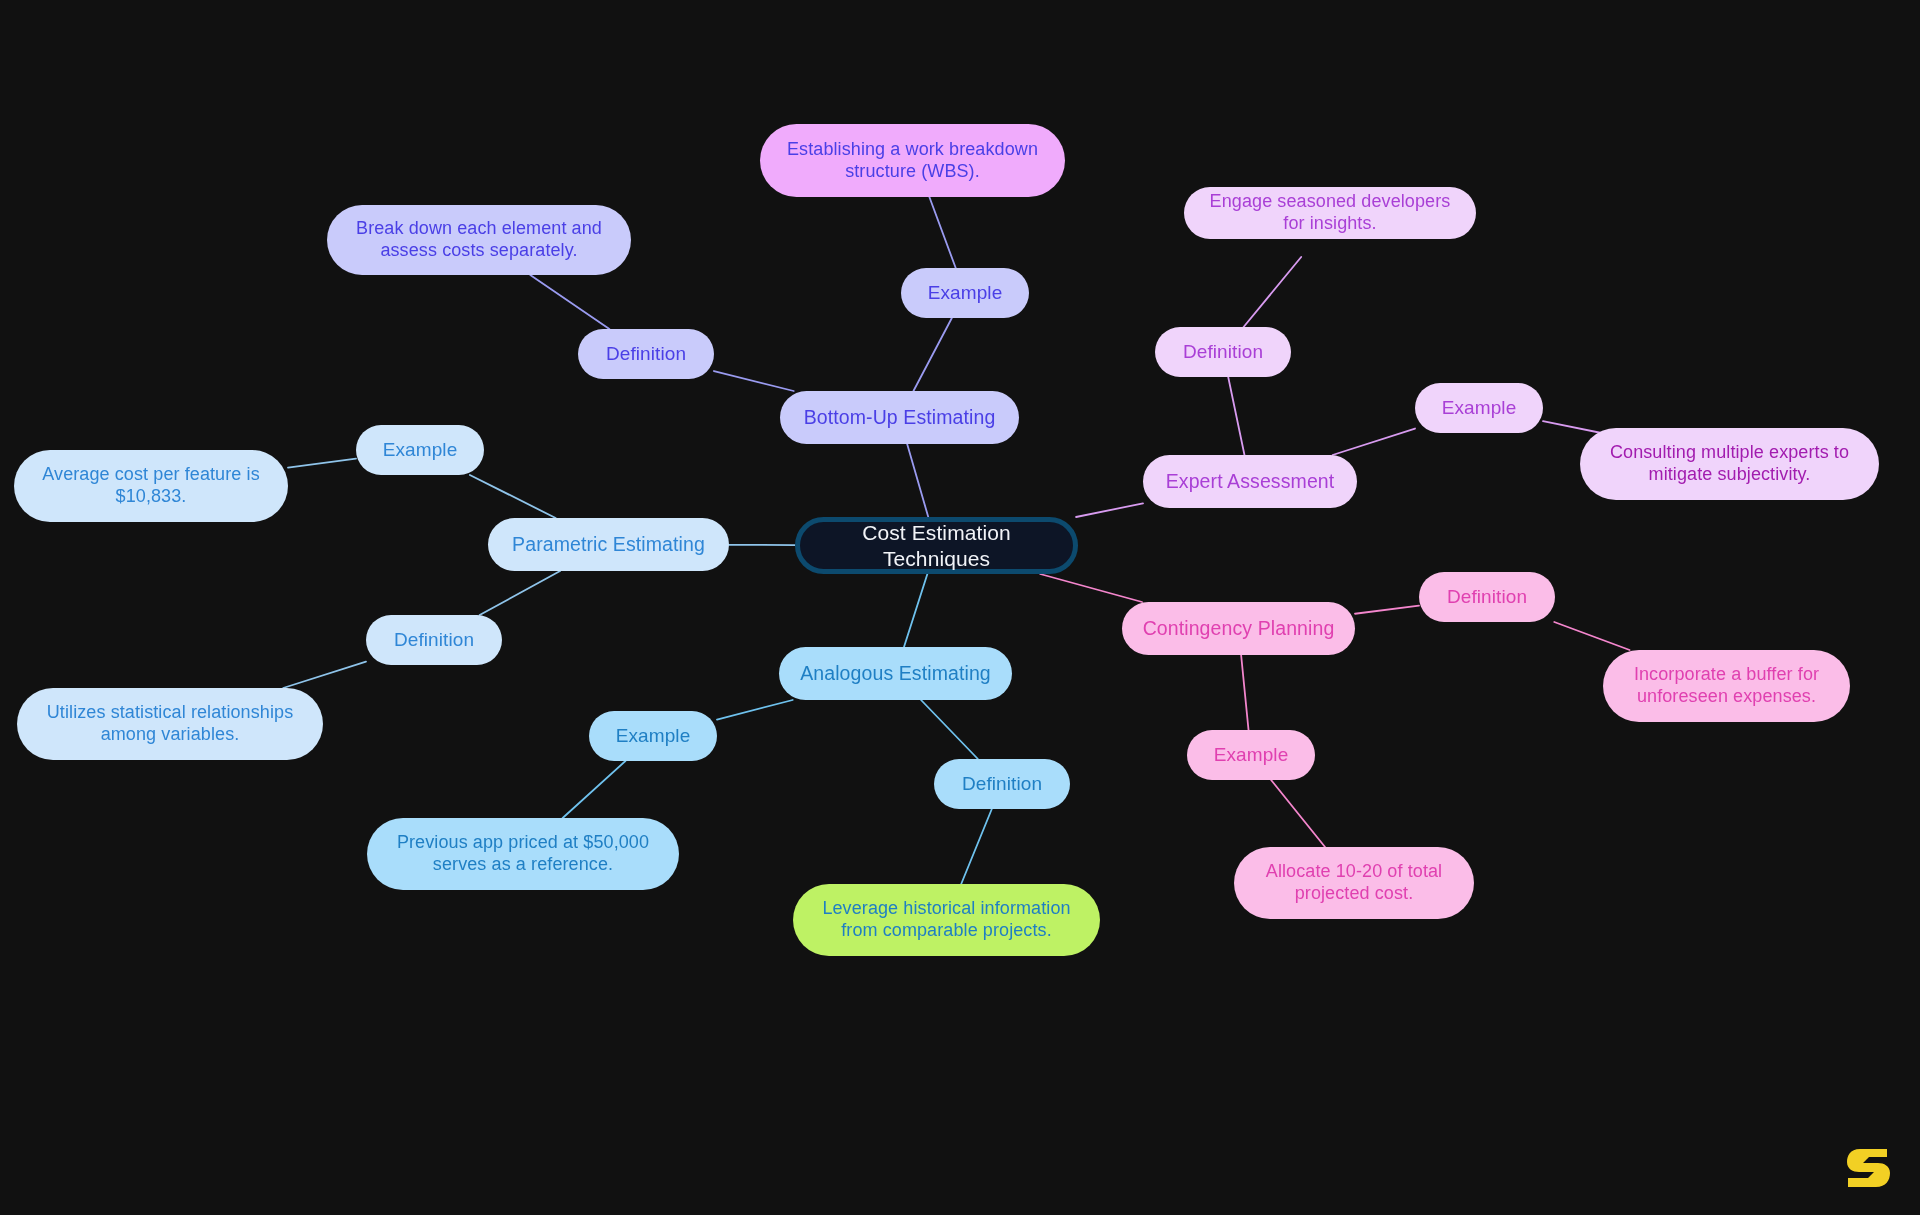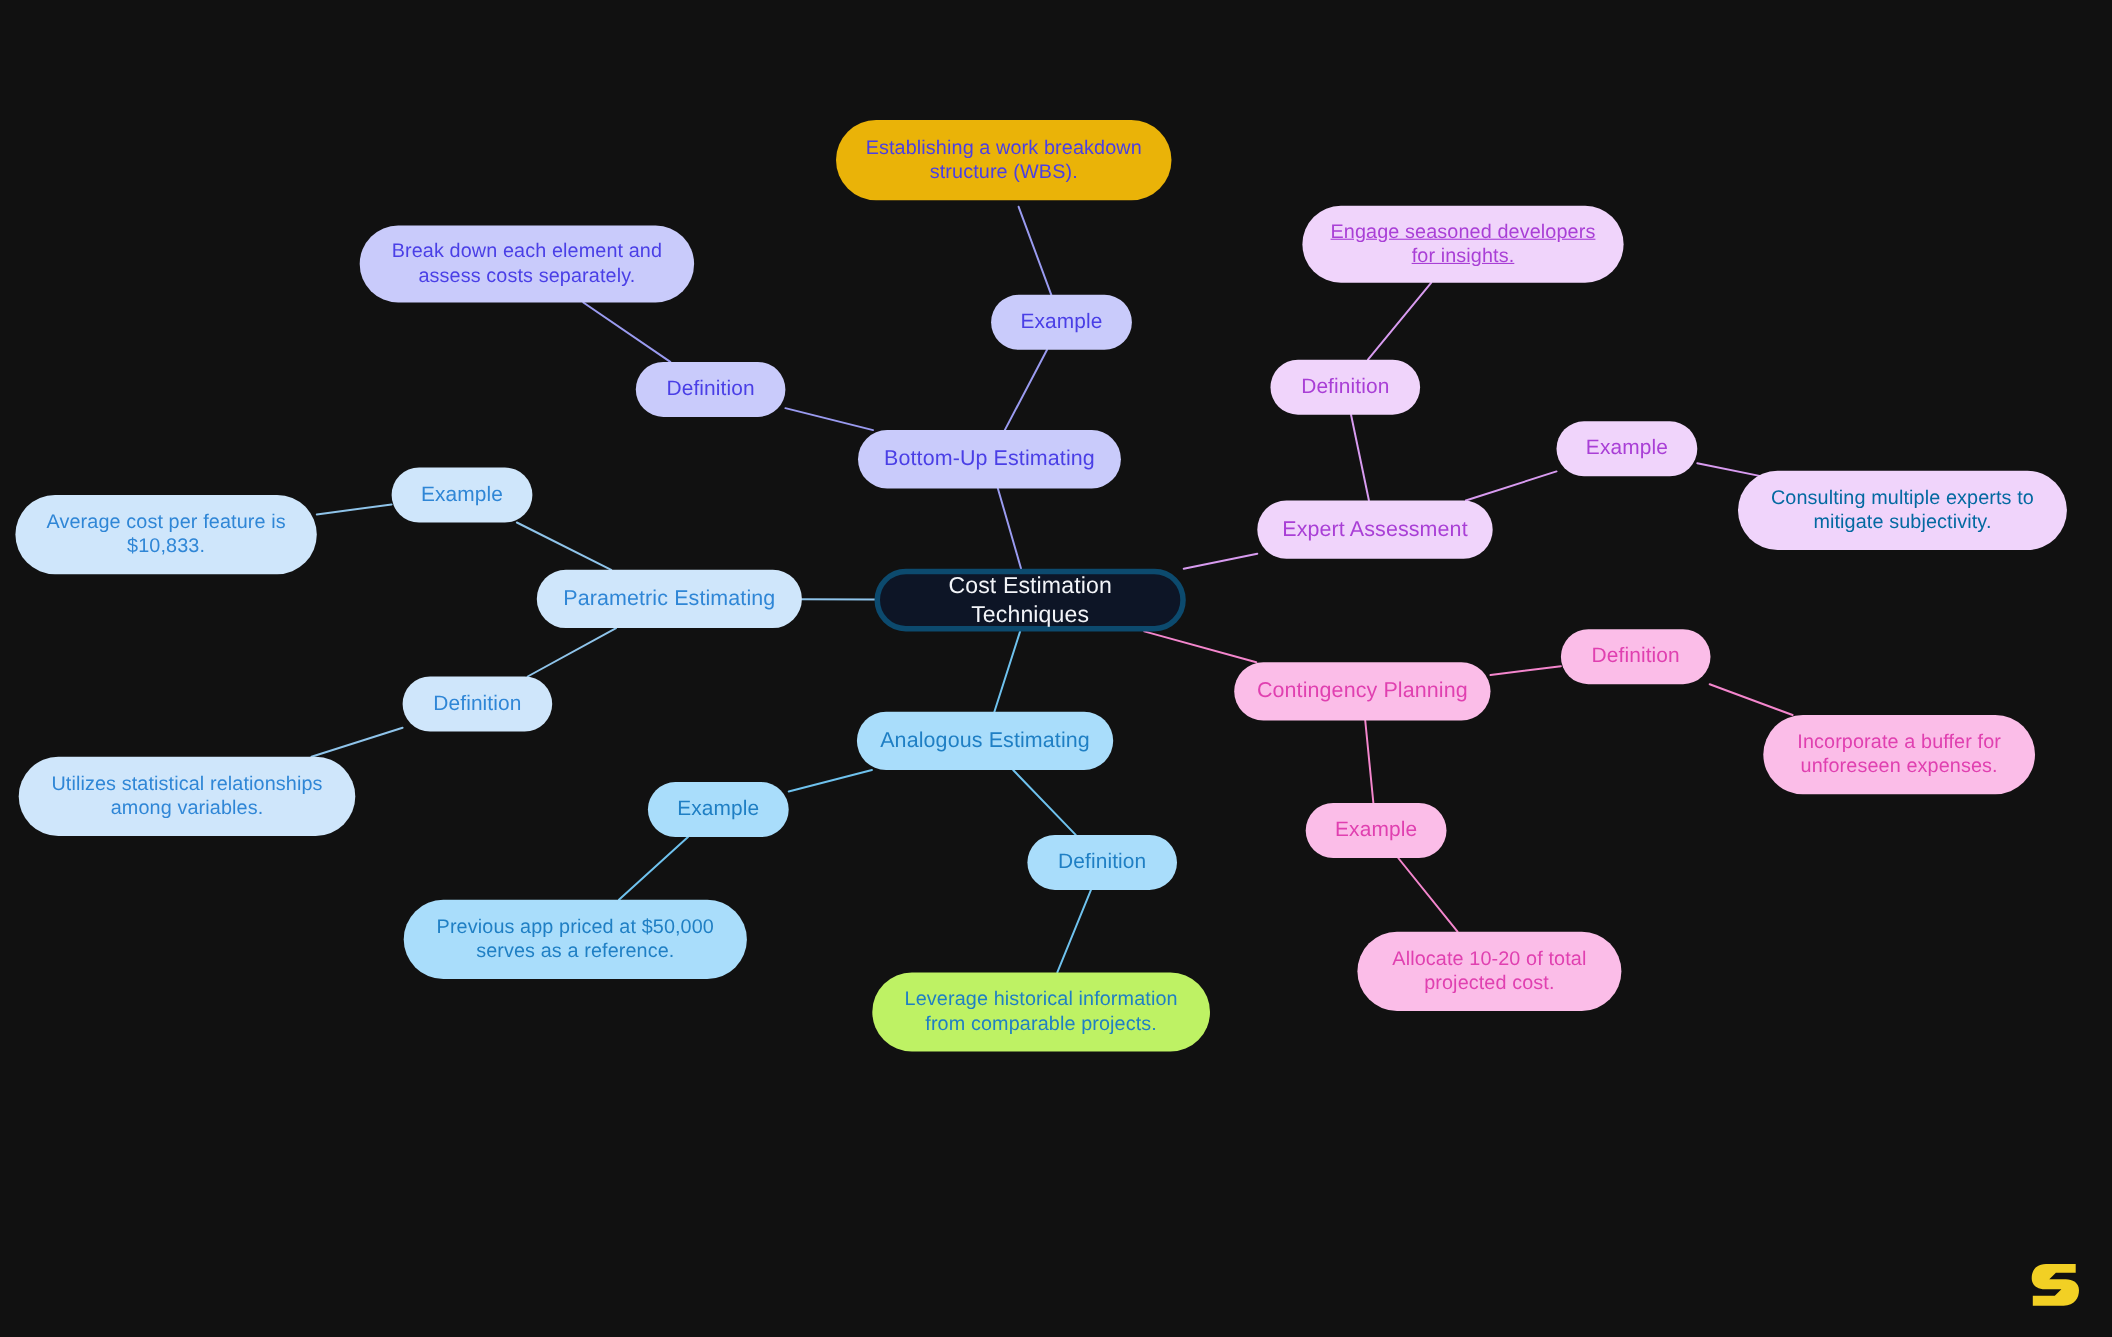--- a/index.html
+++ b/index.html
@@ -91,42 +91,42 @@
       <line x1="1241.1185770750988" y1="655" x2="1248.5296442687747" y2="730" stroke="#f486cd" stroke-width="1.8" stroke-linecap="round"></line>
       <line x1="1271.1171875" y1="780" x2="1325.03125" y2="847" stroke="#f486cd" stroke-width="1.8" stroke-linecap="round"></line>
     </svg>
   <div id="node-layer">
       <div class="node root" style="left: 795px; top: 517px; width: 283px; height: 57px;">Cost Estimation Techniques</div>
       <div class="node branch" style="left: 780px; top: 391px; width: 239px; height: 53px; background: rgb(201, 203, 251); color: rgb(74, 63, 230);">Bottom-Up Estimating</div>
       <div class="node sub" style="left: 578px; top: 329px; width: 136px; height: 50px; background: rgb(201, 203, 251); color: rgb(74, 63, 230);">Definition</div>
       <div class="node leaf" style="left: 327px; top: 205px; width: 304px; height: 70px; background: rgb(201, 203, 251); color: rgb(74, 63, 230);">Break down each element and
 assess costs separately.</div>
       <div class="node sub" style="left: 901px; top: 268px; width: 128px; height: 50px; background: rgb(201, 203, 251); color: rgb(74, 63, 230);">Example</div>
-      <div class="node leaf" style="left: 760px; top: 109px; width: 305px; height: 73px; background: #eab308; color: rgb(74, 63, 230);">Establishing a work breakdown
+      <div class="node leaf" style="left: 760px; top: 124px; width: 305px; height: 73px; background: #f0abfc; color: rgb(74, 63, 230);">Establishing a work breakdown
 structure (WBS).</div>
       <div class="node branch" style="left: 488px; top: 518px; width: 241px; height: 53px; background: rgb(207, 230, 251); color: rgb(47, 134, 214);">Parametric Estimating</div>
       <div class="node sub" style="left: 356px; top: 425px; width: 128px; height: 50px; background: rgb(207, 230, 251); color: rgb(47, 134, 214);">Example</div>
       <div class="node leaf" style="left: 14px; top: 450px; width: 274px; height: 72px; background: rgb(207, 230, 251); color: rgb(47, 134, 214);">Average cost per feature is
 $10,833.</div>
       <div class="node sub" style="left: 366px; top: 615px; width: 136px; height: 50px; background: rgb(207, 230, 251); color: rgb(47, 134, 214);">Definition</div>
       <div class="node leaf" style="left: 17px; top: 688px; width: 306px; height: 72px; background: rgb(207, 230, 251); color: rgb(47, 134, 214);">Utilizes statistical relationships
 among variables.</div>
       <div class="node branch" style="left: 779px; top: 647px; width: 233px; height: 53px; background: rgb(169, 221, 251); color: rgb(31, 127, 196);">Analogous Estimating</div>
       <div class="node sub" style="left: 589px; top: 711px; width: 128px; height: 50px; background: rgb(169, 221, 251); color: rgb(31, 127, 196);">Example</div>
       <div class="node leaf" style="left: 367px; top: 818px; width: 312px; height: 72px; background: rgb(169, 221, 251); color: rgb(31, 127, 196);">Previous app priced at $50,000
 serves as a reference.</div>
       <div class="node sub" style="left: 934px; top: 759px; width: 136px; height: 50px; background: rgb(169, 221, 251); color: rgb(31, 127, 196);">Definition</div>
       <div class="node leaf" style="left: 793px; top: 884px; width: 307px; height: 72px; background: #bef264; color: rgb(31, 127, 196);">Leverage historical information
 from comparable projects.</div>
       <div class="node branch" style="left: 1143px; top: 455px; width: 214px; height: 53px; background: rgb(240, 212, 251); color: rgb(169, 63, 214);">Expert Assessment</div>
       <div class="node sub" style="left: 1155px; top: 327px; width: 136px; height: 50px; background: rgb(240, 212, 251); color: rgb(169, 63, 214);">Definition</div>
-      <div class="node leaf" style="left: 1184px; top: 187px; width: 292px; height: 70px; background: rgb(240, 212, 251); color: rgb(169, 63, 214); text-decoration: underline;">Engage seasoned developers
+      <div class="node leaf" style="left: 1184px; top: 187px; width: 292px; height: 52px; background: rgb(240, 212, 251); color: rgb(169, 63, 214);">Engage seasoned developers
 for insights.</div>
       <div class="node sub" style="left: 1415px; top: 383px; width: 128px; height: 50px; background: rgb(240, 212, 251); color: rgb(169, 63, 214);">Example</div>
-      <div class="node leaf" style="left: 1580px; top: 428px; width: 299px; height: 72px; background: rgb(240, 212, 251); color: #0369a1;">Consulting multiple experts to
+      <div class="node leaf" style="left: 1580px; top: 428px; width: 299px; height: 72px; background: rgb(240, 212, 251); color: #a21caf;">Consulting multiple experts to
 mitigate subjectivity.</div>
       <div class="node branch" style="left: 1122px; top: 602px; width: 233px; height: 53px; background: rgb(251, 189, 232); color: rgb(224, 64, 176);">Contingency Planning</div>
       <div class="node sub" style="left: 1419px; top: 572px; width: 136px; height: 50px; background: rgb(251, 189, 232); color: rgb(224, 64, 176);">Definition</div>
       <div class="node leaf" style="left: 1603px; top: 650px; width: 247px; height: 72px; background: rgb(251, 189, 232); color: rgb(224, 64, 176);">Incorporate a buffer for
 unforeseen expenses.</div>
       <div class="node sub" style="left: 1187px; top: 730px; width: 128px; height: 50px; background: rgb(251, 189, 232); color: rgb(224, 64, 176);">Example</div>
       <div class="node leaf" style="left: 1234px; top: 847px; width: 240px; height: 72px; background: rgb(251, 189, 232); color: rgb(224, 64, 176);">Allocate 10-20 of total
 projected cost.</div>
     </div>
 

